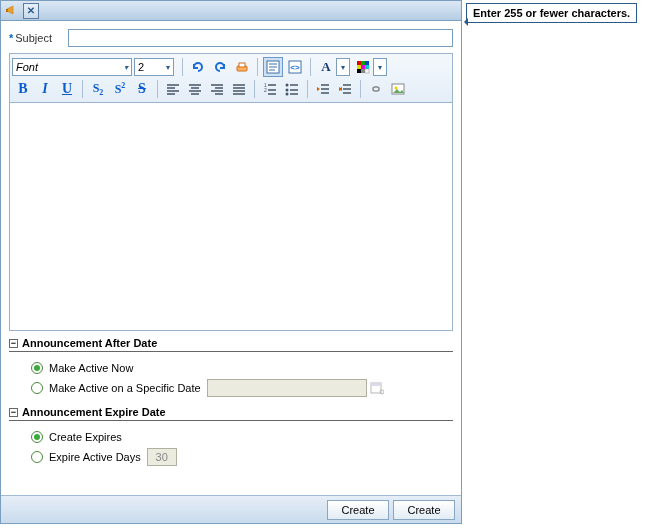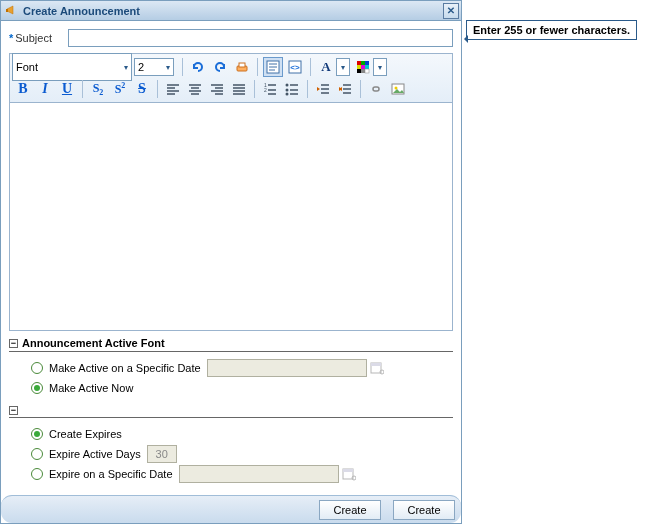--- a/index.html
+++ b/index.html
@@ -12,57 +12,56 @@
 .titlebar .close { width: 16px; height: 16px; border: 1px solid #5a7ca1; background: linear-gradient(to bottom,#e8f0f8,#c7dbed); display: flex; align-items: center; justify-content: center; color: #2a5a8a; font-weight: bold; font-size: 10px; cursor: pointer; }
 .body { padding: 8px 8px 4px 8px; }
 .subject-row { display: flex; align-items: center; margin-bottom: 6px; }
 .req { color: #0066cc; font-weight: bold; margin-right: 2px; }
 .subject-label { color: #333; margin-right: 16px; }
 .subject-input { flex: 1; height: 18px; border: 1px solid #7a9ebd; padding: 0 3px; font-family: inherit; font-size: 11px; }
 .toolbar-box { border: 1px solid #9bb4ce; background: linear-gradient(to bottom,#f4f8fc,#e4eef8); padding: 2px; }
 .tb-row { display: flex; align-items: center; gap: 0; height: 22px; }
 .tb-sep { width: 1px; height: 18px; background: #a9c0d8; margin: 0 4px; }
 .tb-btn { min-width: 20px; height: 20px; display: inline-flex; align-items: center; justify-content: center; cursor: pointer; margin: 0 1px; border: 1px solid transparent; }
-.font-sel { border: 1px solid #7a9ebd; background: #fff; height: 28px; width: 120px; display: flex; align-items: center; padding: 0 3px; justify-content: space-between; margin-right: 2px; cursor:pointer;}
+.font-sel { border: 1px solid #7a9ebd; background: #fff; height: 18px; width: 120px; display: flex; align-items: center; padding: 0 3px; justify-content: space-between; margin-right: 2px; cursor:pointer;font-style:italic;}
 .size-sel { border: 1px solid #7a9ebd; background: #fff; height: 18px; width: 40px; display: flex; align-items: center; padding: 0 3px; justify-content: space-between; margin-right: 4px; cursor:pointer;}
 .dd-arrow { font-size: 8px; color: #2a5a8a; }
 .color-dd { width: 14px; height: 18px; border:1px solid #7a9ebd; background:#fff; display:flex; align-items:center; justify-content:center; cursor:pointer; margin-left:-1px; }
 .editor-area { border: 1px solid #9bb4ce; border-top:none; background: #fff; height: 228px; }
 .section { margin-top: 6px; }
 .sec-head { display: flex; align-items: center; font-weight: bold; color: #000; font-size: 11px; }
 .sec-toggle { width: 9px; height: 9px; border: 1px solid #666; display: inline-flex; align-items: center; justify-content: center; font-size: 9px; line-height: 1; margin-right: 4px; cursor: pointer; background:#fff;}
 .sec-line { border-bottom: 1px solid #666; margin: 2px 0 4px 0; }
 .sec-body { padding: 2px 0 2px 22px; }
 .radio-row { display: flex; align-items: center; height: 20px; }
 .radio { width: 12px; height: 12px; border: 1px solid #4a8a3a; border-radius: 50%; margin-right: 6px; display: inline-flex; align-items: center; justify-content: center; cursor: pointer; background:#fff;}
 .radio.checked::after { content: ""; width: 6px; height: 6px; background: #3aaa3a; border-radius: 50%; }
 .inline-input { height: 18px; border: 1px solid #b0b0a0; background: #ecebe0; padding: 0 3px; font-family: inherit; font-size: 11px; color:#888; }
 .date-input { width: 160px; }
 .dp-icon { width:16px; height:16px; margin-left:2px; display:inline-flex; align-items:center; justify-content:center; cursor:pointer; opacity:0.7;}
 .days-input { width: 30px; text-align:center; }
-.footer { position: absolute; bottom: 0; left: 0; right: 0; height: 28px; background: linear-gradient(to bottom,#e6eef7,#c9dbed); border-top: 1px solid #a0bdd8; display: flex; align-items: center; justify-content: flex-end; padding: 0 6px; gap: 12px; border-radius: 11px; }
+.footer { position: absolute; bottom: 0; left: 0; right: 0; height: 28px; background: linear-gradient(to bottom,#e6eef7,#c9dbed); border-top: 1px solid #a0bdd8; display: flex; align-items: center; justify-content: flex-end; padding: 0 6px; gap: 4px; }
 .btn { height: 20px; min-width: 62px; border: 1px solid #8aa7c2; background: linear-gradient(to bottom,#fff,#e2ecf5); font-family: inherit; font-size: 11px; cursor: pointer; display:inline-flex; align-items:center; justify-content:center; padding: 0 10px; }
-.tooltip { position: absolute; left: 466px; top: 20px; border: 1px solid #2a5a8a; background: #fff; padding: 3px 6px; color: #000; font-size:11px; font-weight:bold;}
+.tooltip { position: absolute; left: 466px; top: 3px; border: 1px solid #2a5a8a; background: #fff; padding: 3px 6px; color: #000; font-size:11px; font-weight:bold;}
 .tooltip::before { content: ""; position: absolute; left: -7px; top: 14px; border: 4px solid transparent; border-right-color: #2a5a8a; }
 .ib { font-weight: bold; font-style: normal; font-family: Georgia, serif; font-size:14px; }
 .blue { color:#0b5bd0; }
 .darkblue { color:#123a7a; }
 </style>
 </head>
 <body>
 <div class="container">
 <div class="dialog">
   <div class="titlebar">
     <span class="ticon">
       <svg width="14" height="14" viewBox="0 0 14 14">
             <path d="M2 5 L8 2 L8 10 L2 7 Z" fill="#e8a030" stroke="#c07000" stroke-width="0.5"></path>
             <rect x="1" y="5" width="2" height="3" fill="#c07000"></rect>
           </svg>
     </span>
-    <span class="title">Create Announcement</span>
     <span class="close">✕</span>
   </div>
   <div class="body">
     <div class="subject-row">
       <span class="req">*</span>
       <span class="subject-label">Subject</span>
       <input class="subject-input" type="text" value="" style="">
     </div>
     <div class="toolbar-box">
       <div class="tb-row">
@@ -236,69 +235,58 @@
                 <path d="M2 11 L6 7 L9 10 L11 8 L13 11 Z" fill="#6a6"></path>
               </svg>
             </span>
       </div>
     </div>
     <div class="editor-area"></div>
 
     <div class="section">
       <div class="sec-head">
         <span class="sec-toggle">−</span>
-        <span>Announcement Active Font</span>
+        <span>Announcement After Date</span>
       </div>
       <div class="sec-line"></div>
       <div class="sec-body">
+        <div class="radio-row">
+          <span class="radio checked"></span>
+          <span>Make Active Now</span>
+        </div>
         <div class="radio-row">
           <span class="radio"></span>
           <span>Make Active on a Specific Date</span>
           <input class="inline-input date-input" style="margin-left: 6px;" disabled="" value="">
           <span class="dp-icon">
                 <svg width="14" height="14" viewBox="0 0 14 14">
                   <rect x="1" y="2" width="10" height="10" fill="#fff" stroke="#999"></rect>
                   <rect x="1" y="2" width="10" height="3" fill="#ccd"></rect>
                   <circle cx="12" cy="11" r="2" fill="none" stroke="#999"></circle>
                 </svg>
               </span>
         </div>
-        <div class="radio-row">
-          <span class="radio checked"></span>
-          <span>Make Active Now</span>
-        </div>
       </div>
     </div>
 
     <div class="section">
       <div class="sec-head">
         <span class="sec-toggle">−</span>
+        <span>Announcement Expire Date</span>
       </div>
       <div class="sec-line"></div>
       <div class="sec-body">
         <div class="radio-row">
           <span class="radio checked"></span>
           <span>Create Expires</span>
         </div>
         <div class="radio-row">
           <span class="radio"></span>
           <span>Expire Active Days</span>
           <input class="inline-input days-input" style="margin-left: 6px;" disabled="" value="30">
-        </div>
-        <div class="radio-row">
-          <span class="radio"></span>
-          <span>Expire on a Specific Date</span>
-          <input class="inline-input date-input" style="margin-left: 6px;" disabled="" value="">
-          <span class="dp-icon">
-                <svg width="14" height="14" viewBox="0 0 14 14">
-                  <rect x="1" y="2" width="10" height="10" fill="#fff" stroke="#999"></rect>
-                  <rect x="1" y="2" width="10" height="3" fill="#ccd"></rect>
-                  <circle cx="12" cy="11" r="2" fill="none" stroke="#999"></circle>
-                </svg>
-              </span>
         </div>
       </div>
     </div>
 
   </div>
   <div class="footer">
     <span class="btn">Create</span>
     <span class="btn">Create</span>
   </div>
 </div>

